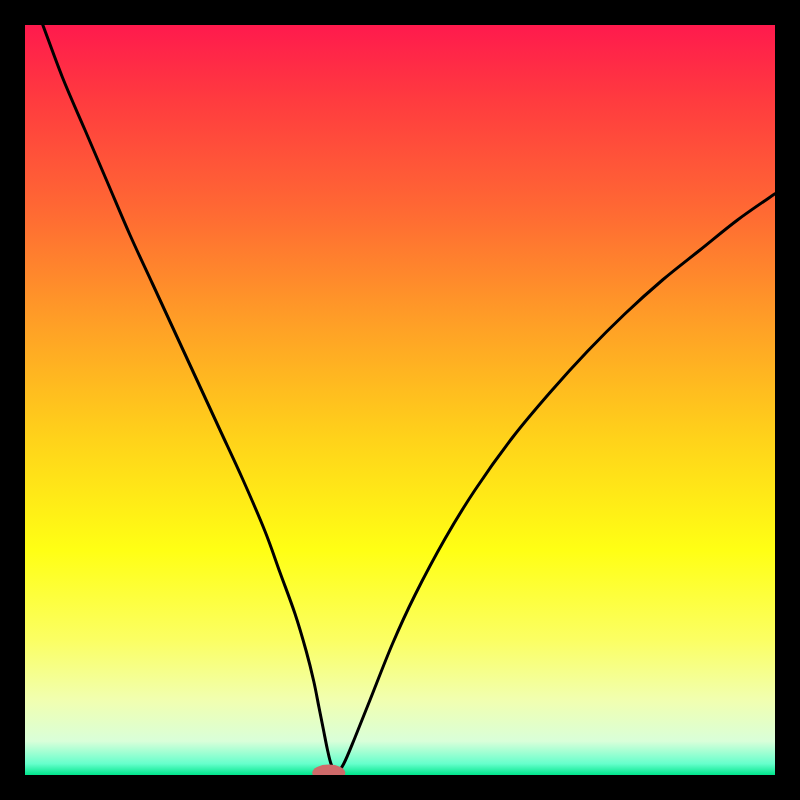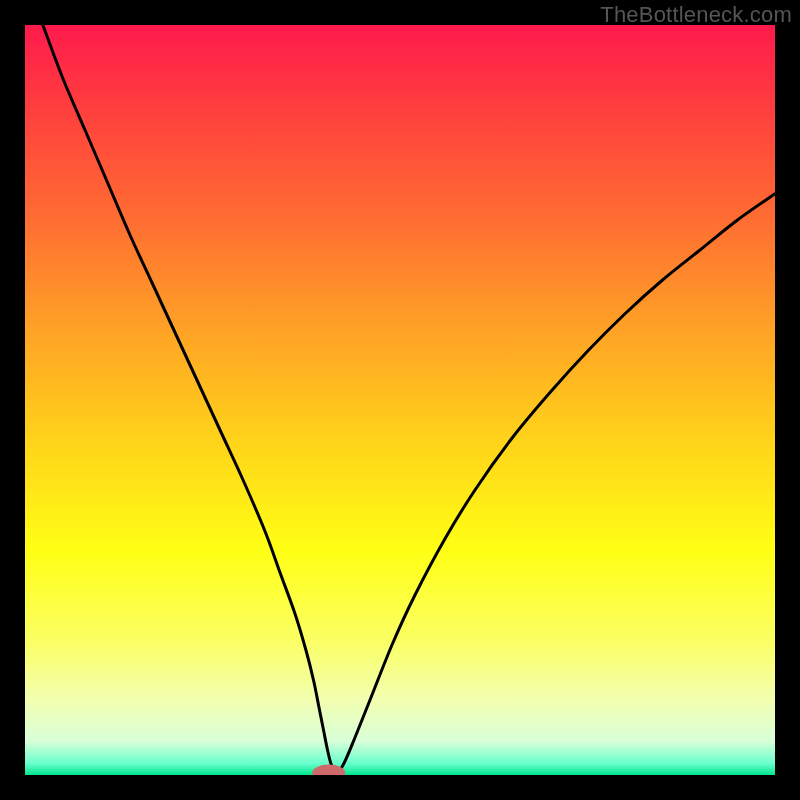--- a/index.html
+++ b/index.html
@@ -55,14 +55,13 @@
             <stop offset="95.5%" stop-color="#d9ffd9"></stop>
             <stop offset="98.5%" stop-color="#66ffcc"></stop>
             <stop offset="100%" stop-color="#00e58c"></stop>
           </linearGradient>
       </defs>
       <rect x="0" y="0" width="750" height="750" fill="url(#bg-grad)"></rect>
       <path id="curve-path" fill="none" stroke-width="3" stroke-linecap="round" stroke-linejoin="round" d="M 0,-45 C 2.5,-38.75 8.75,-23.75 15,-7.5 C 21.25,8.75 30,33.75 37.5,52.5 C 45,71.25 52.5,87.5 60,105 C 67.5,122.5 75,140 82.5,157.5 C 90,175 97.50000000000001,193.125 105.00000000000001,210 C 112.50000000000001,226.875 120.00000000000001,242.5 127.50000000000001,258.75 C 135,275 142.5,291.25 150,307.5 C 157.5,323.75 165,340 172.5,356.25 C 180,372.5 187.5,388.75 195,405 C 202.5,421.25 209.99999999999997,436.875 217.49999999999997,453.75 C 224.99999999999997,470.625 233.75,490.625 240,506.25 C 246.25,521.875 250.00000000000003,533.75 255.00000000000003,547.5 C 260,561.25 265.625,575.625 270,588.75 C 274.375,601.875 278.125,615 281.25,626.25 C 284.375,637.5 286.625,646.875 288.75,656.25 C 290.875,665.625 292.375,674.375 294,682.5 C 295.625,690.625 297.125,698.125 298.5,705 C 299.875,711.875 301,718.125 302.25,723.75 C 303.5,729.375 304.5,734.75 306,738.75 C 307.5,742.75 309.125,747.75 311.25,747.75 C 313.375,747.75 315.625,744.625 318.75,738.75 C 321.875,732.875 325.625,723.125 330,712.5 C 334.375,701.875 338.75,690.625 345,675 C 351.25,659.375 360,636.25 367.5,618.75 C 375,601.25 381.25,587.5 390,570 C 398.75,552.5 410.00000000000006,531.25 420.00000000000006,513.75 C 430.00000000000006,496.25 438.75,481.875 450,465 C 461.25,448.125 475,428.75 487.5,412.5 C 500,396.25 512.5,381.875 525,367.5 C 537.5,353.125 550,339.37500000000006 562.5,326.25000000000006 C 575,313.12500000000006 587.5,300.625 600,288.75 C 612.5,276.875 625,265.625 637.5,255 C 650,244.375 662.5,235 675,225 C 687.5,215 700,204.375 712.5,195 C 725,185.625 743.75,173.125 750,168.75" stroke="#000000"></path>
       <ellipse id="min-marker" cx="303.75" cy="747.75" rx="16.5" ry="8.25" fill="#cf6a6a"></ellipse>
     </svg>
   </div>
-  <div class="watermark">TheBottleneck.com</div>
 </div>
 
 </body></html>

